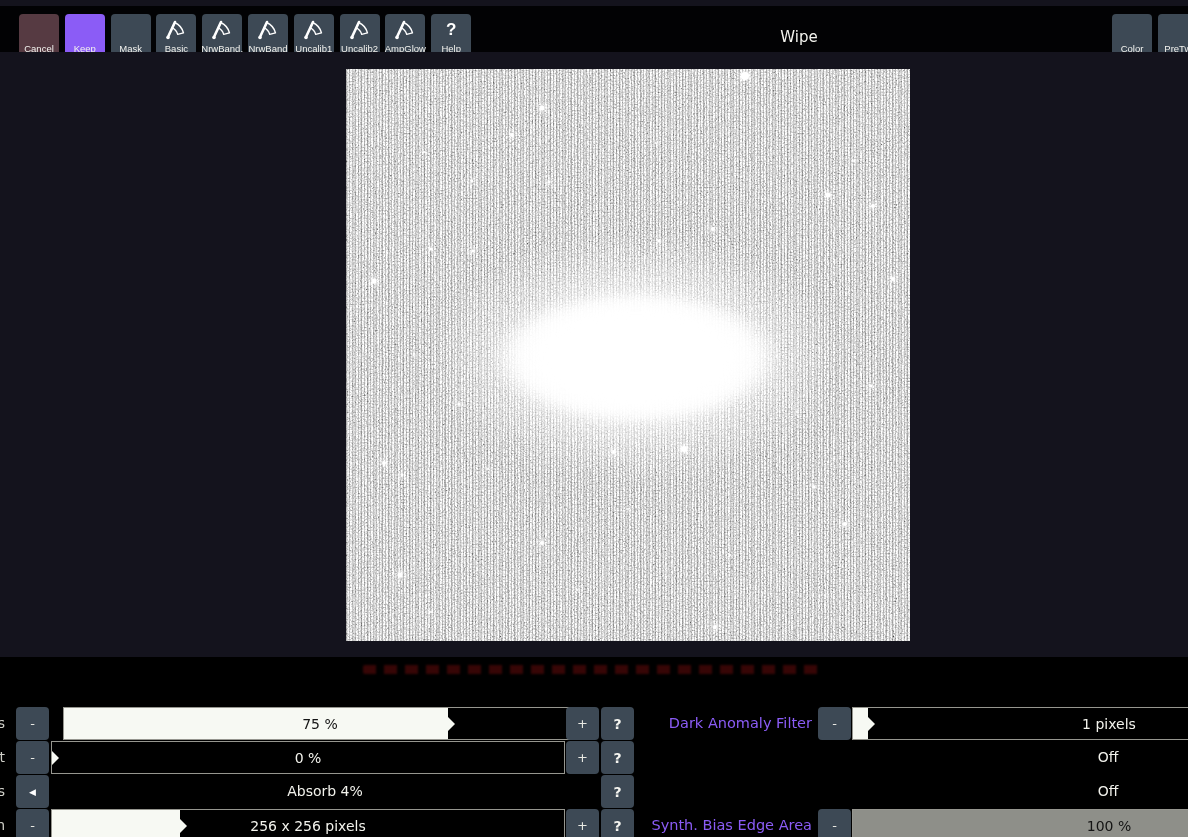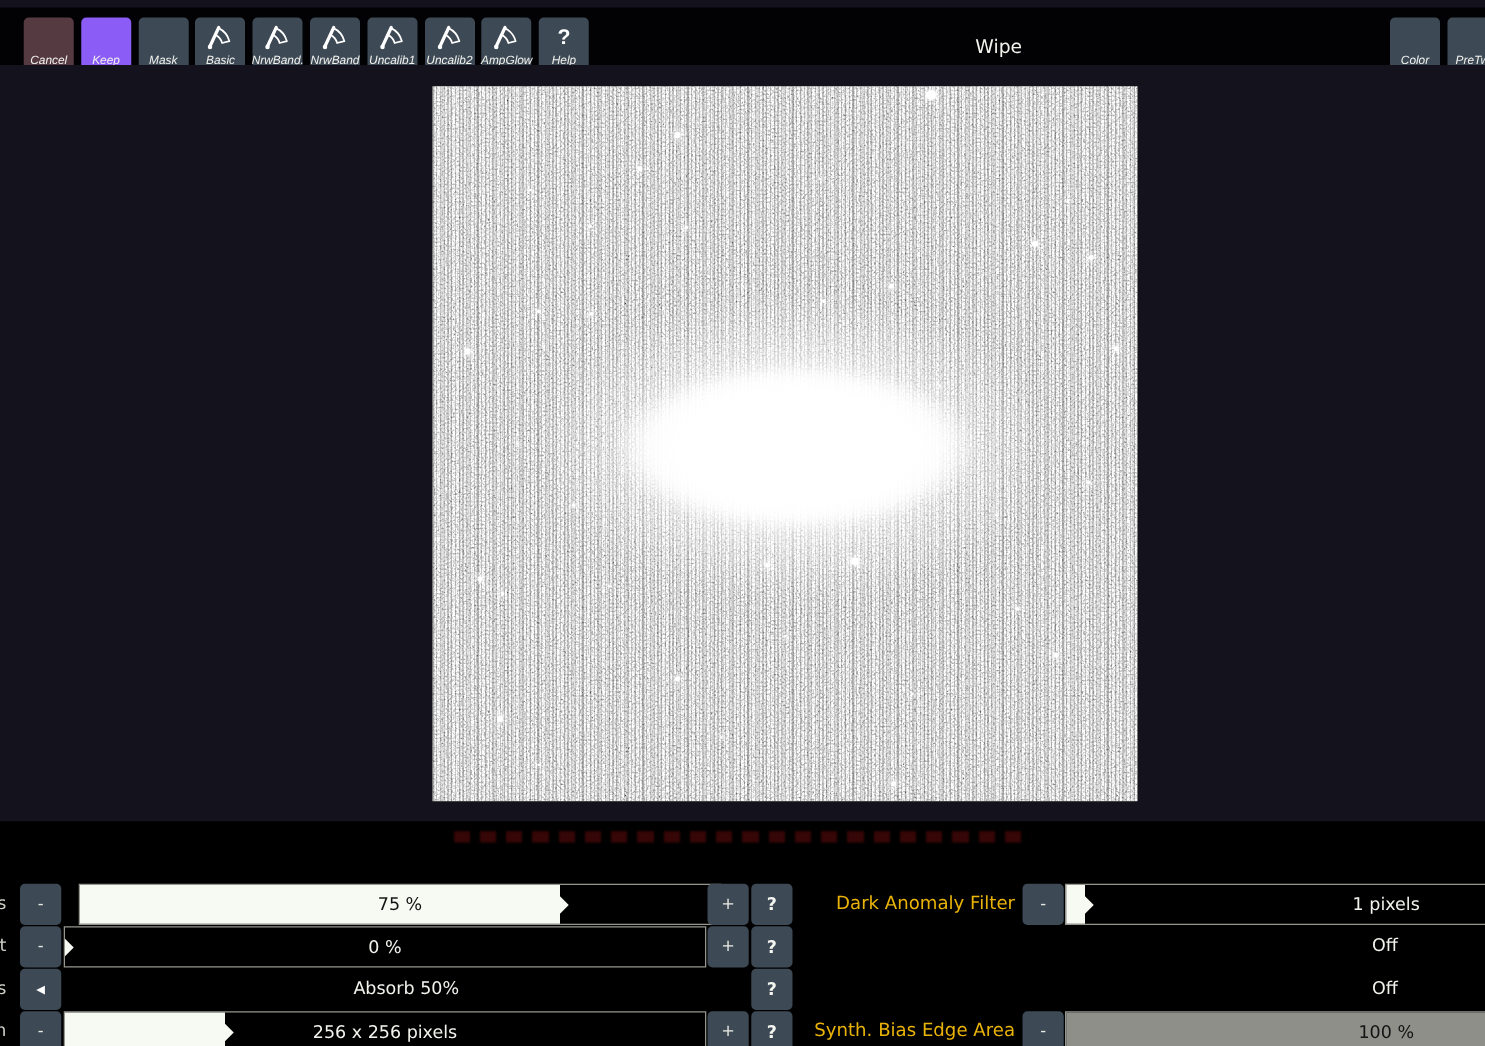--- a/index.html
+++ b/index.html
@@ -33,21 +33,20 @@
   }
   .tb-btn.cancel{background:#563a42;}
   .tb-btn.keep{background:#8b5cf6;}
   .tb-btn .tb-icon{
     position:absolute;top:4px;left:0;right:0;height:24px;
     display:flex;align-items:center;justify-content:center;
   }
   .tb-btn .tb-label{
     font-size:9.5px;line-height:13px;margin-bottom:2px;
     white-space:nowrap;
-    font-style:italic;
   }
   .tb-btn .q-glyph{font-size:17px;font-weight:bold;color:#fff;line-height:20px;}
   .window-title{
     position:absolute;left:716px;top:22px;width:166px;
     text-align:center;
     color:#f3f3ee;font-size:15px;
   }
   
   .viewport{position:absolute;left:0;top:52px;width:1188px;height:605px;background:#14131d;}
   .astro-image{
@@ -139,21 +138,21 @@
   .val{
     position:absolute;left:0;right:0;top:0;
     text-align:center;line-height:32px;font-size:14px;
     pointer-events:none;white-space:nowrap;
   }
   .val.light{color:#f2f2ec;}
   .val.dark{color:#141414;}
   .rlabel{
     position:absolute;left:618px;top:0;width:194px;height:33px;
     text-align:right;line-height:33px;
-    color:#eab308;font-size:14.5px;white-space:nowrap;
+    color:#8b5cf6;font-size:14.5px;white-space:nowrap;
   }
 </style>
 </head>
 <body>
 
 <div class="toolbar-strip">
   <div class="tb-group left">
 
     <button class="tb-btn cancel">
       <span class="tb-label">Cancel</span>
@@ -365,21 +364,21 @@
   </div>
 
   <div class="crow" style="top:118px">
     <div class="frag">
         <span>s</span>
       </div>
     <button class="sq arrow" style="left:16px">
         <span>◀</span>
       </button>
     <div class="sel-bar" style="left:51px;width:548px">
-      <span class="val light">Absorb 50%</span>
+      <span class="val light">Absorb 4%</span>
     </div>
     <button class="sq qmark" style="left:601px">
         <span>?</span>
       </button>
 
     <div class="sel-bar" style="left:852px;width:512px">
       <span class="val light">Off</span>
     </div>
   </div>
 

